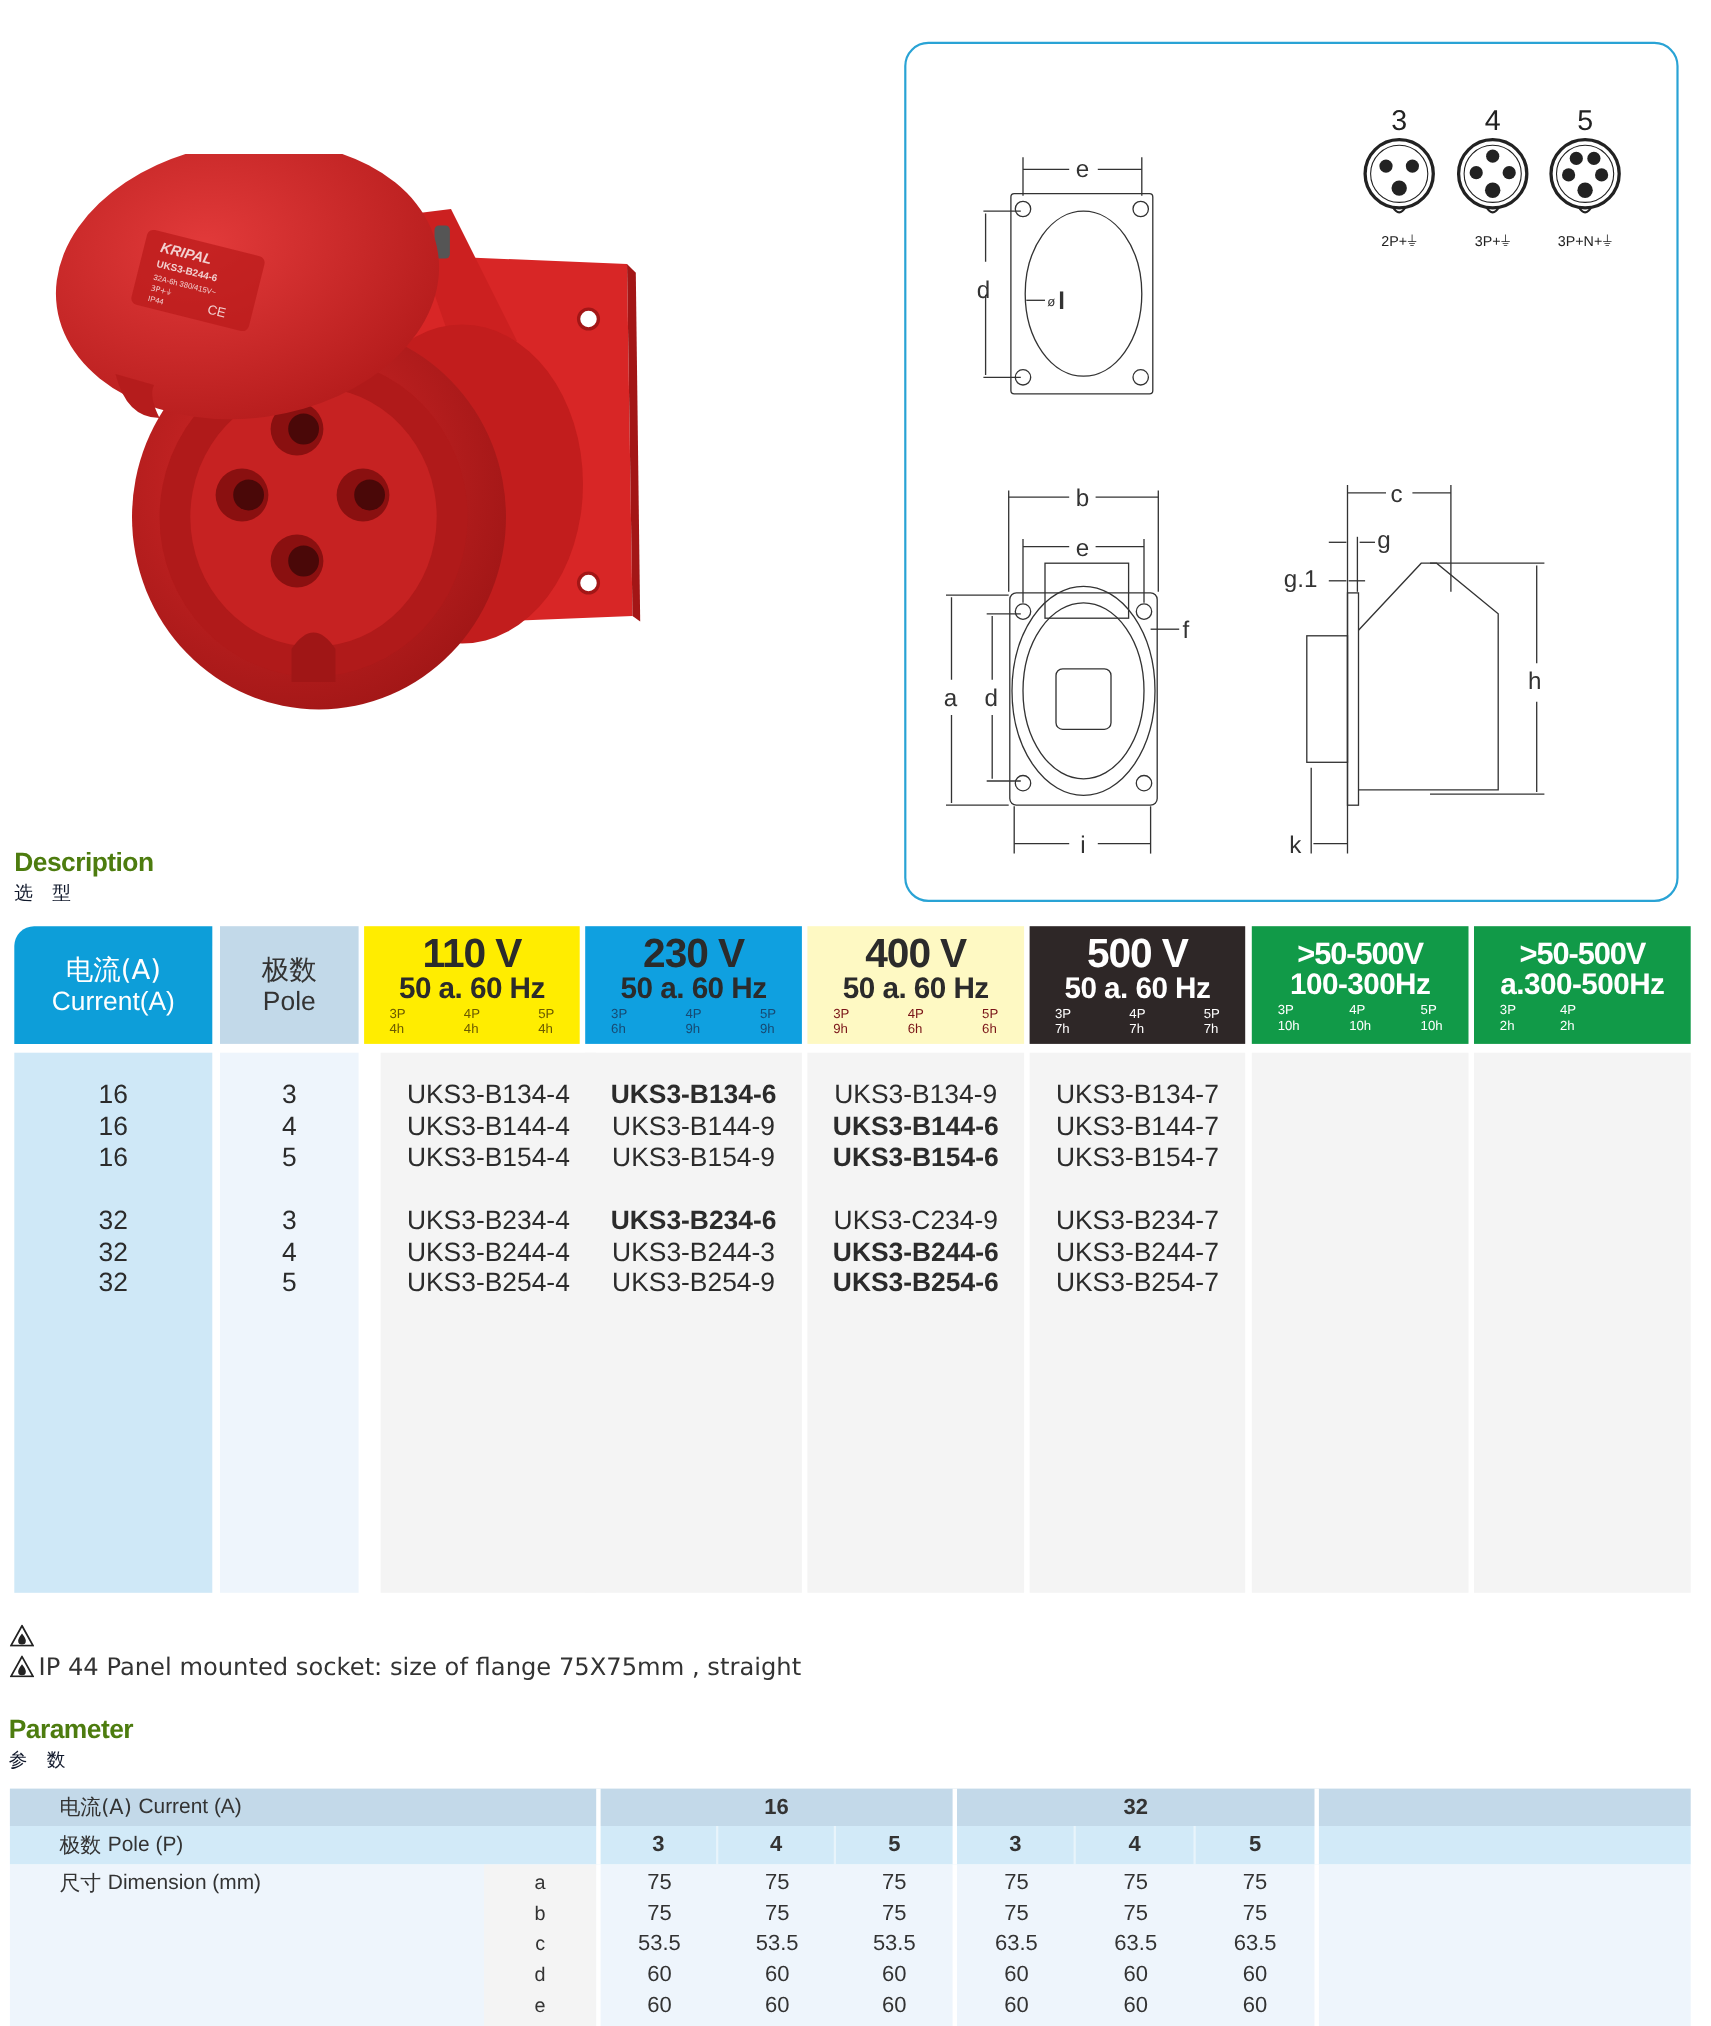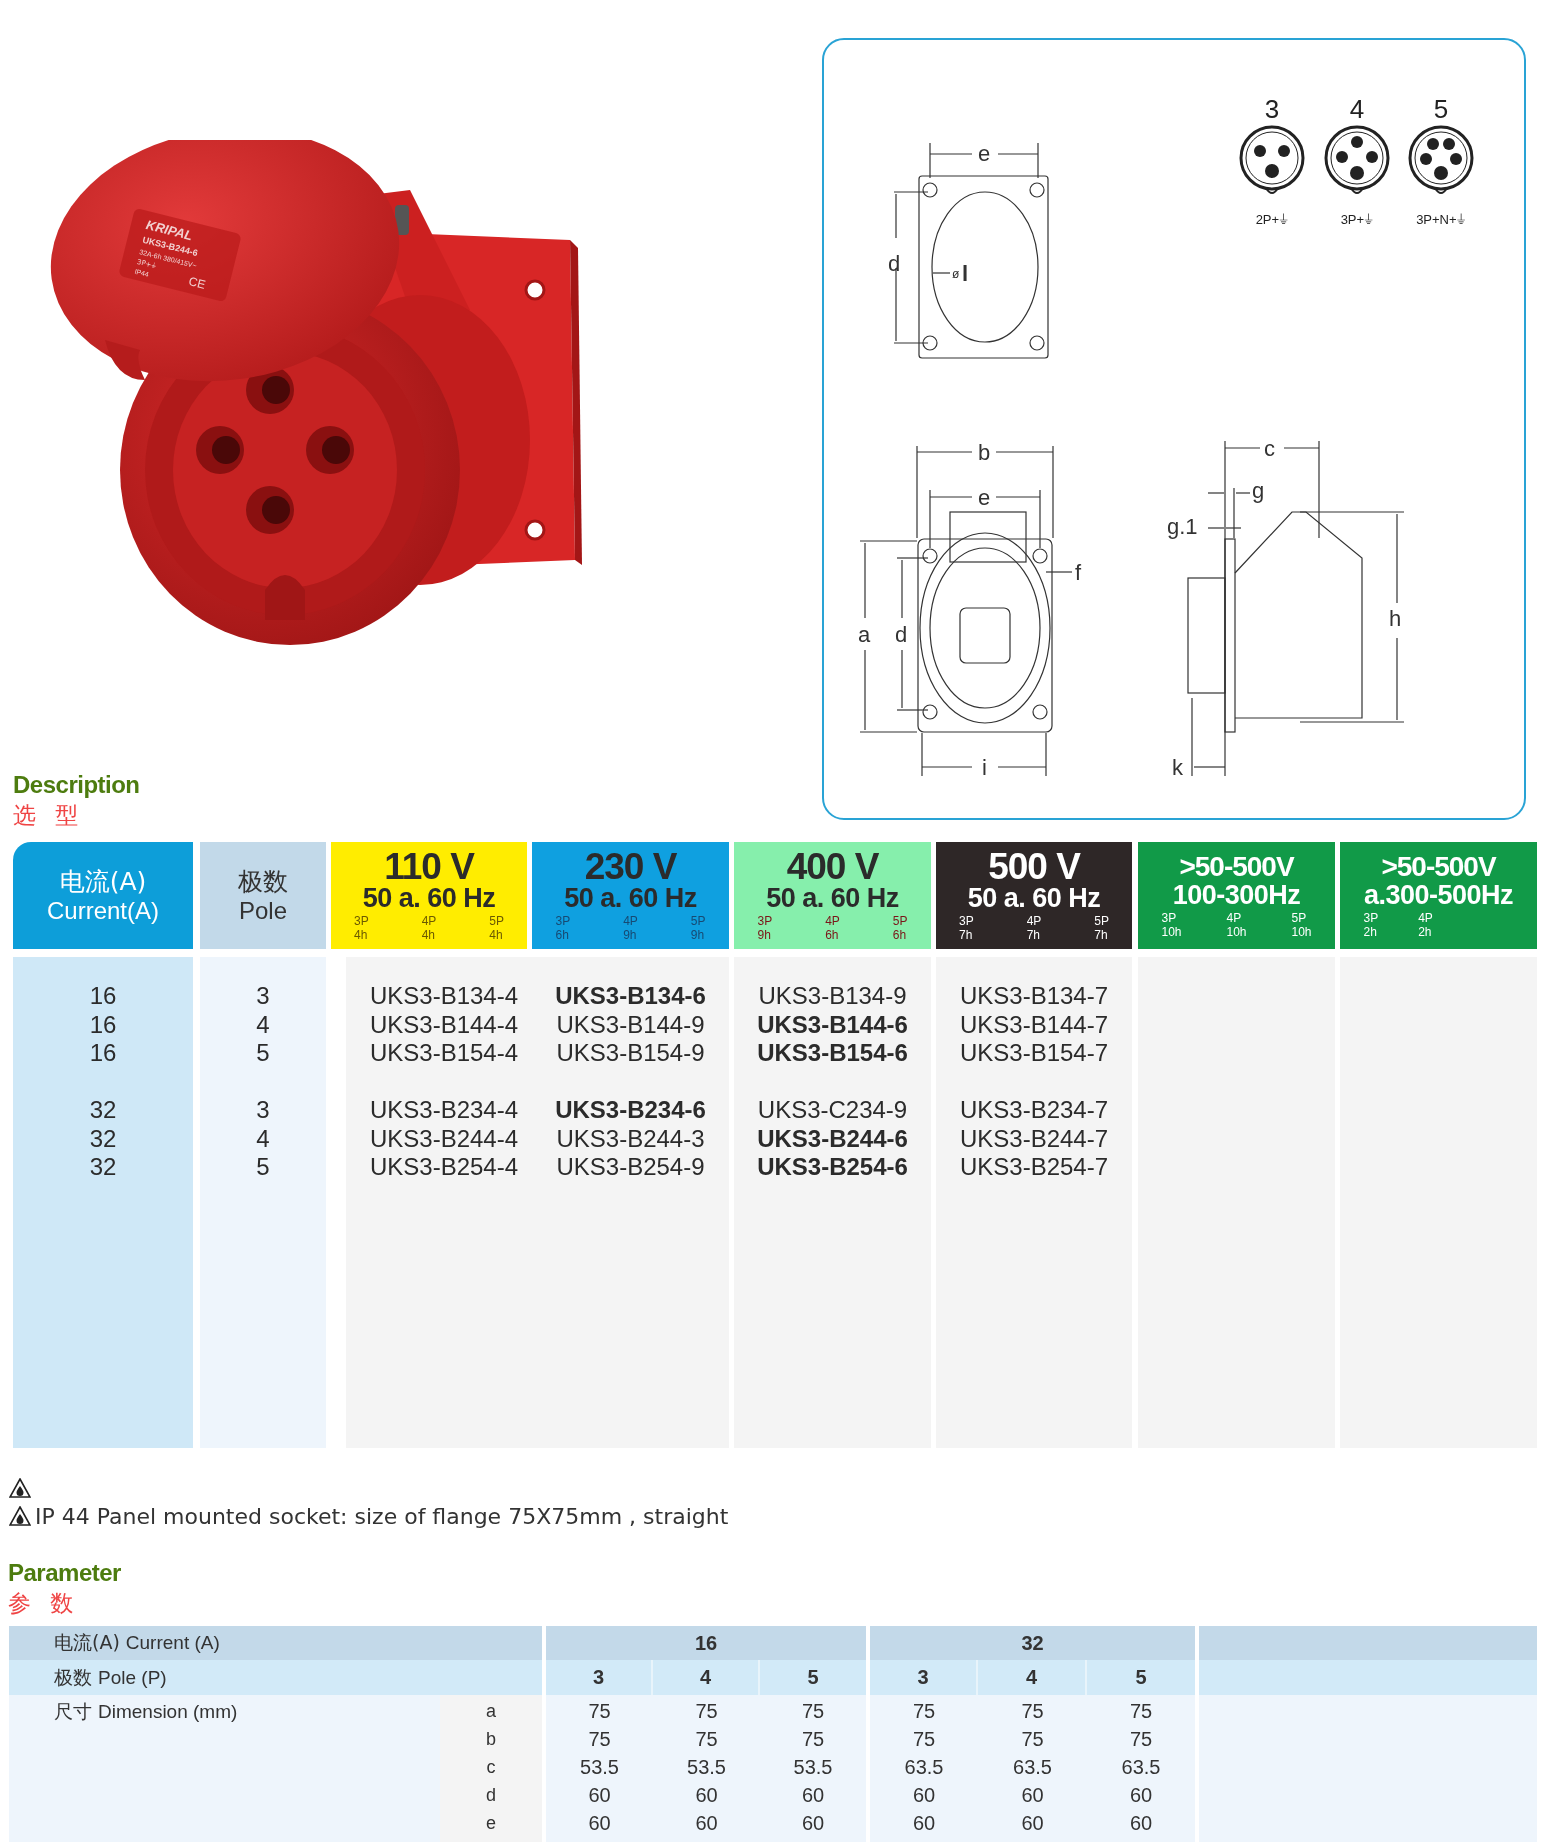--- a/index.html
+++ b/index.html
@@ -10,21 +10,21 @@
   
   #product { left: 30px; top: 140px; width: 560px; height: 520px; }
 
   
   #diagram { left: 822px; top: 38px; width: 704px; height: 782px;
              border: 2px solid #29a3d5; border-radius: 22px; box-sizing: border-box; }
 
   
   .sec-en { font-family: "Liberation Sans", sans-serif; font-weight: bold; color: #4d7c0f;
             font-size: 24px; letter-spacing: -0.5px; }
-  .sec-cn { font-family: "DejaVu Sans", sans-serif; color: #ef4444; font-size: 23px; letter-spacing: 6px; text-align: center; }
+  .sec-cn { font-family: "DejaVu Sans", sans-serif; color: #0f172a; font-size: 17px; letter-spacing: 6px; text-align: center; }
 
   
   .hcell { position: absolute; top: 842px; height: 107px; box-sizing: border-box;
            display: flex; flex-direction: column; align-items: center; justify-content: center; text-align: center; }
   .hcell .big { font-family: "Liberation Sans", sans-serif; font-weight: bold; font-size: 37px; line-height: 34px;
                 letter-spacing: -1px; }
   .hcell .mid { font-family: "Liberation Sans", sans-serif; font-weight: bold; font-size: 27px; line-height: 28px;
                 letter-spacing: -0.5px; }
   .hcell .pins { display: flex; width: 150px; justify-content: space-between; margin-top: 2px; }
   .hcell .pins.two { width: 150px; justify-content: flex-start; gap: 40px; }
@@ -276,21 +276,21 @@
         <div class="pin">
           <div>4P</div>
           <div>9h</div>
         </div>
         <div class="pin">
           <div>5P</div>
           <div>9h</div>
         </div>
       </div>
     </div>
-    <div class="hcell" style="left: 734px; width: 197px; background: #86efac; color: rgb(43, 43, 43);">
+    <div class="hcell" style="left: 734px; width: 197px; background: #fef9c3; color: rgb(43, 43, 43);">
       <div class="big">400 V</div>
       <div class="mid">50 a. 60 Hz</div>
       <div class="pins" style="color: rgb(122, 21, 24);">
         <div class="pin">
           <div>3P</div>
           <div>9h</div>
         </div>
         <div class="pin">
           <div>4P</div>
           <div>6h</div>

